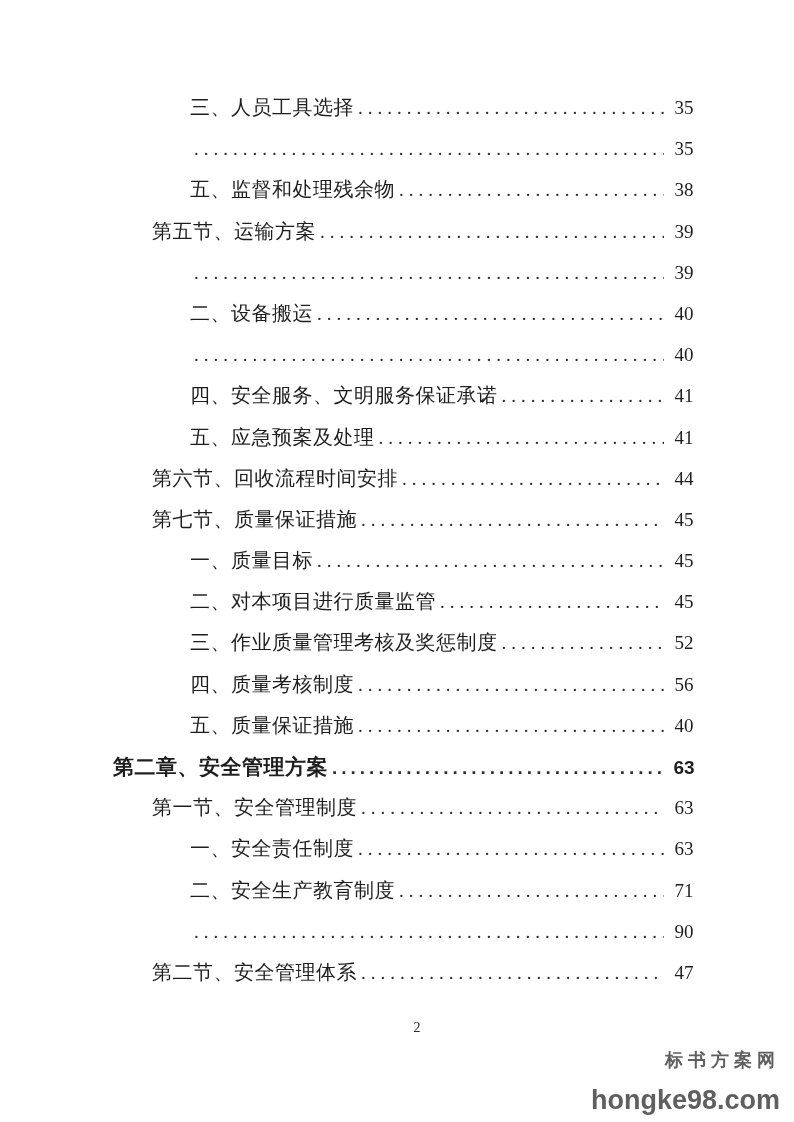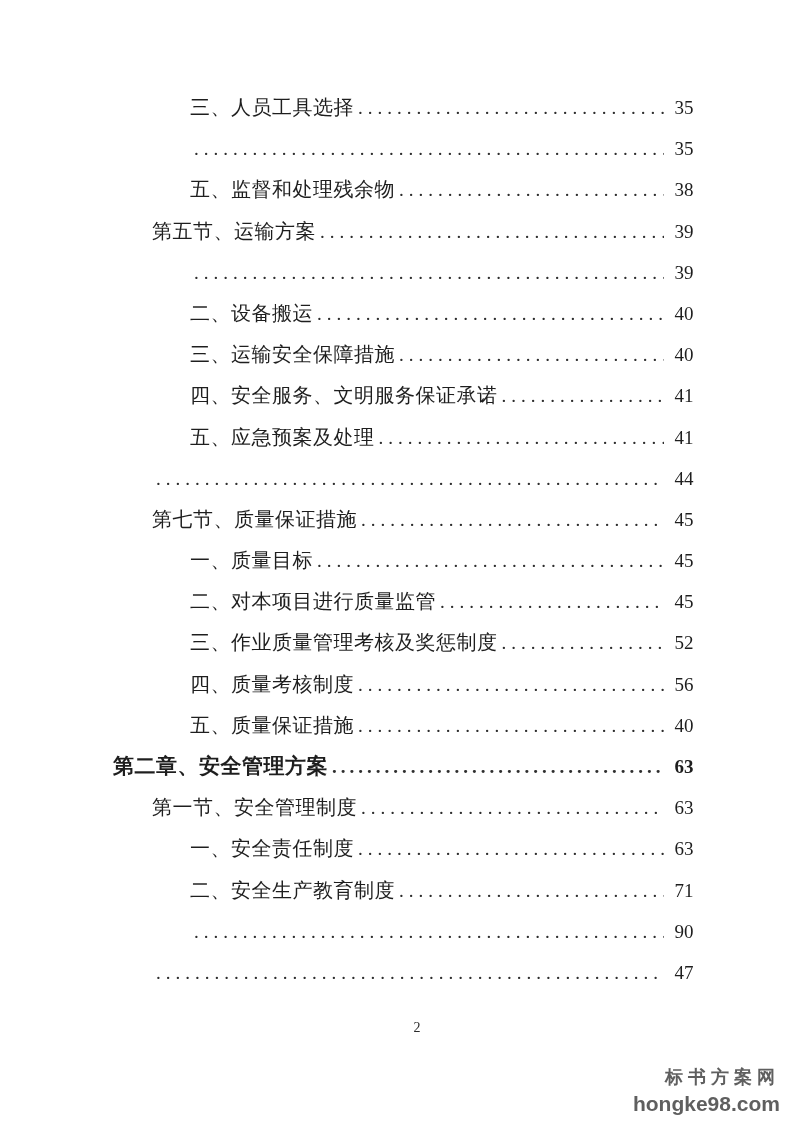--- a/index.html
+++ b/index.html
@@ -46,21 +46,21 @@
   }
   .toc-page {
     flex: 0 0 auto;
     min-width: 26px;
     text-align: center;
     font-size: 19px;
   }
   .lv-section { padding-left: 39px; }
   .lv-item    { padding-left: 77px; }
   .lv-chapter {
-    font-family: Liberation Serif, serif;
+    font-family: Liberation Sans, sans-serif;
     font-weight: 700;
     font-size: 21px;
   }
   .lv-chapter .toc-dots { font-weight: 700; letter-spacing: 4px; }
   .lv-chapter .toc-page { font-weight: 700; }
   .footer-pagenum {
     position: absolute;
     left: 40px;
     right: 0;
     top: 1020px;
@@ -73,24 +73,24 @@
     right: 14px;
     bottom: 8px;
     text-align: right;
     font-family: "Liberation Sans", "DejaVu Sans", sans-serif;
     font-weight: 700;
     line-height: 1.0;
   }
   .watermark-name {
     font-size: 18px;
     letter-spacing: 5px;
-    margin-bottom: 7px;
+    margin-bottom: 18px;
   }
   .watermark-url {
-    font-size: 21px;
+    font-size: 27px;
     letter-spacing: 0px;
   }
 </style>
 </head>
 <body>
 
 <div class="page" style="color: rgb(30, 30, 30); background: rgb(255, 255, 255);">
 
   <div class="toc">
       <div class="toc-row lv-item">
@@ -115,35 +115,35 @@
       <div class="toc-row lv-item">
       <span class="toc-dots">..........................................................................................</span>
       <span class="toc-page">39</span>
     </div>
       <div class="toc-row lv-item">
       <span class="toc-label">二、设备搬运</span>
       <span class="toc-dots">..........................................................................................</span>
       <span class="toc-page">40</span>
     </div>
       <div class="toc-row lv-item">
-      <span class="toc-label">三、运输安全保障措施</span>
       <span class="toc-dots">..........................................................................................</span>
       <span class="toc-page">40</span>
     </div>
       <div class="toc-row lv-item">
       <span class="toc-label">四、安全服务、文明服务保证承诺</span>
       <span class="toc-dots">..........................................................................................</span>
       <span class="toc-page">41</span>
     </div>
       <div class="toc-row lv-item">
       <span class="toc-label">五、应急预案及处理</span>
       <span class="toc-dots">..........................................................................................</span>
       <span class="toc-page">41</span>
     </div>
       <div class="toc-row lv-section">
+      <span class="toc-label">第六节、回收流程时间安排</span>
       <span class="toc-dots">..........................................................................................</span>
       <span class="toc-page">44</span>
     </div>
       <div class="toc-row lv-section">
       <span class="toc-label">第七节、质量保证措施</span>
       <span class="toc-dots">..........................................................................................</span>
       <span class="toc-page">45</span>
     </div>
       <div class="toc-row lv-item">
       <span class="toc-label">一、质量目标</span>
@@ -188,20 +188,21 @@
       <div class="toc-row lv-item">
       <span class="toc-label">二、安全生产教育制度</span>
       <span class="toc-dots">..........................................................................................</span>
       <span class="toc-page">71</span>
     </div>
       <div class="toc-row lv-item">
       <span class="toc-dots">..........................................................................................</span>
       <span class="toc-page">90</span>
     </div>
       <div class="toc-row lv-section">
+      <span class="toc-label">第二节、安全管理体系</span>
       <span class="toc-dots">..........................................................................................</span>
       <span class="toc-page">47</span>
     </div>
     </div>
 
   <div class="footer-pagenum">2</div>
 
   <div class="watermark" style="color: rgb(95, 95, 95);">
     <div class="watermark-name">标书方案网</div>
     <div class="watermark-url">hongke98.com</div>

